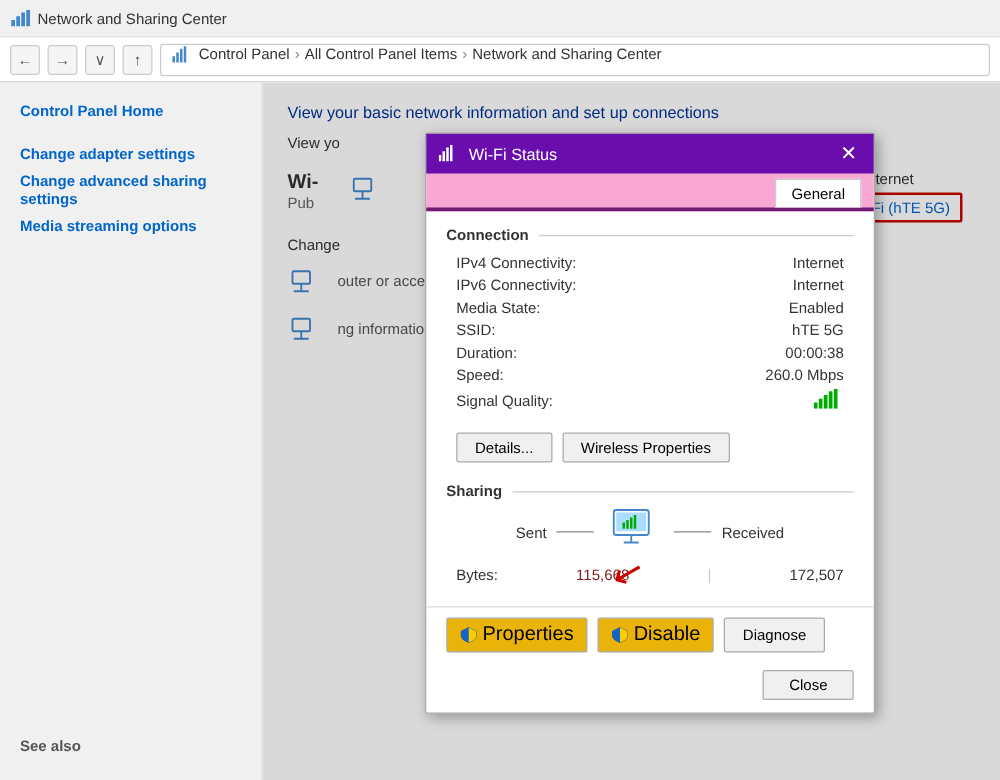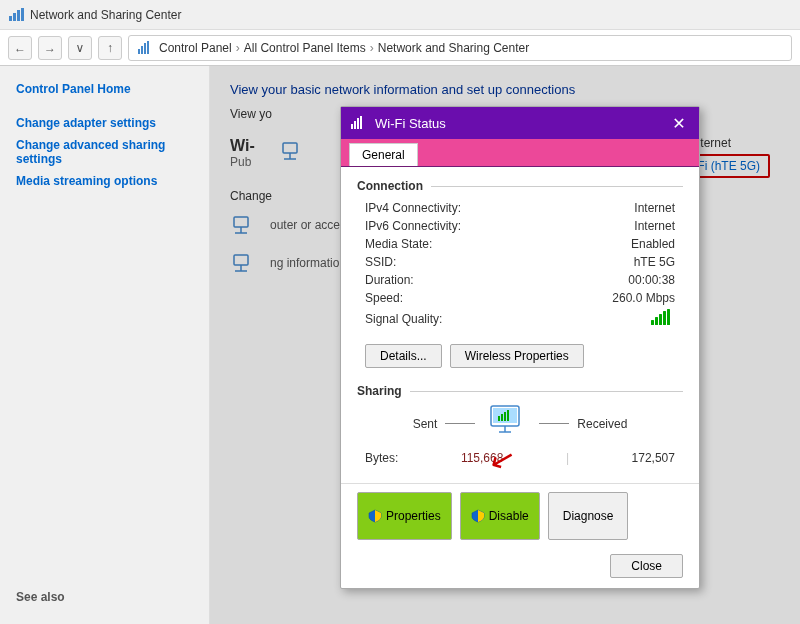--- a/index.html
+++ b/index.html
@@ -57,21 +57,20 @@
       font-size: 12px;
       color: #555;
     }
     .address-path {
       flex: 1;
       background: #fff;
       border: 1px solid #ccc;
       border-radius: 3px;
       height: 26px;
       display: flex;
-      align-items: center;
       padding: 0 8px;
       font-size: 12px;
       color: #333;
     }
     .path-separator { color: #888; margin: 0 4px; }
 
     
     .main-layout {
       display: flex;
       height: calc(624px - 66px);
@@ -202,23 +201,24 @@
       border: none;
       color: #fff;
       cursor: pointer;
       font-size: 16px;
       display: flex;
       align-items: center;
       justify-content: center;
     }
 
     .dialog-tabs {
-      background: #ec4899;
+      background: #f9a8d4;
       padding: 4px 8px 0;
-      border-bottom: 1px solid #701a75;
+      border-bottom: 3px solid #701a75;
+      text-align: right;
     }
     .dialog-tab {
       display: inline-block;
       padding: 4px 12px;
       font-size: 12px;
       background: #fff;
       border: 1px solid #ccc;
       border-bottom: none;
       cursor: pointer;
       margin-right: 2px;
@@ -297,24 +297,24 @@
       display: flex;
       gap: 8px;
       padding: 8px 16px;
       border-top: 1px solid #ddd;
       margin-top: 4px;
     }
     .shield-btn {
       display: flex;
       align-items: center;
       gap: 4px;
-      padding: 16px 10px;
-      font-size: 12px;
+      padding: 4px 10px;
+      font-size: 16px;
       border: 1px solid #aaa;
-      background: #84cc16;
+      background: #eab308;
       border-radius: 2px;
       cursor: pointer;
     }
 
     .close-row {
       display: flex;
       justify-content: flex-end;
       padding: 6px 16px 10px;
     }
     .close-btn {

